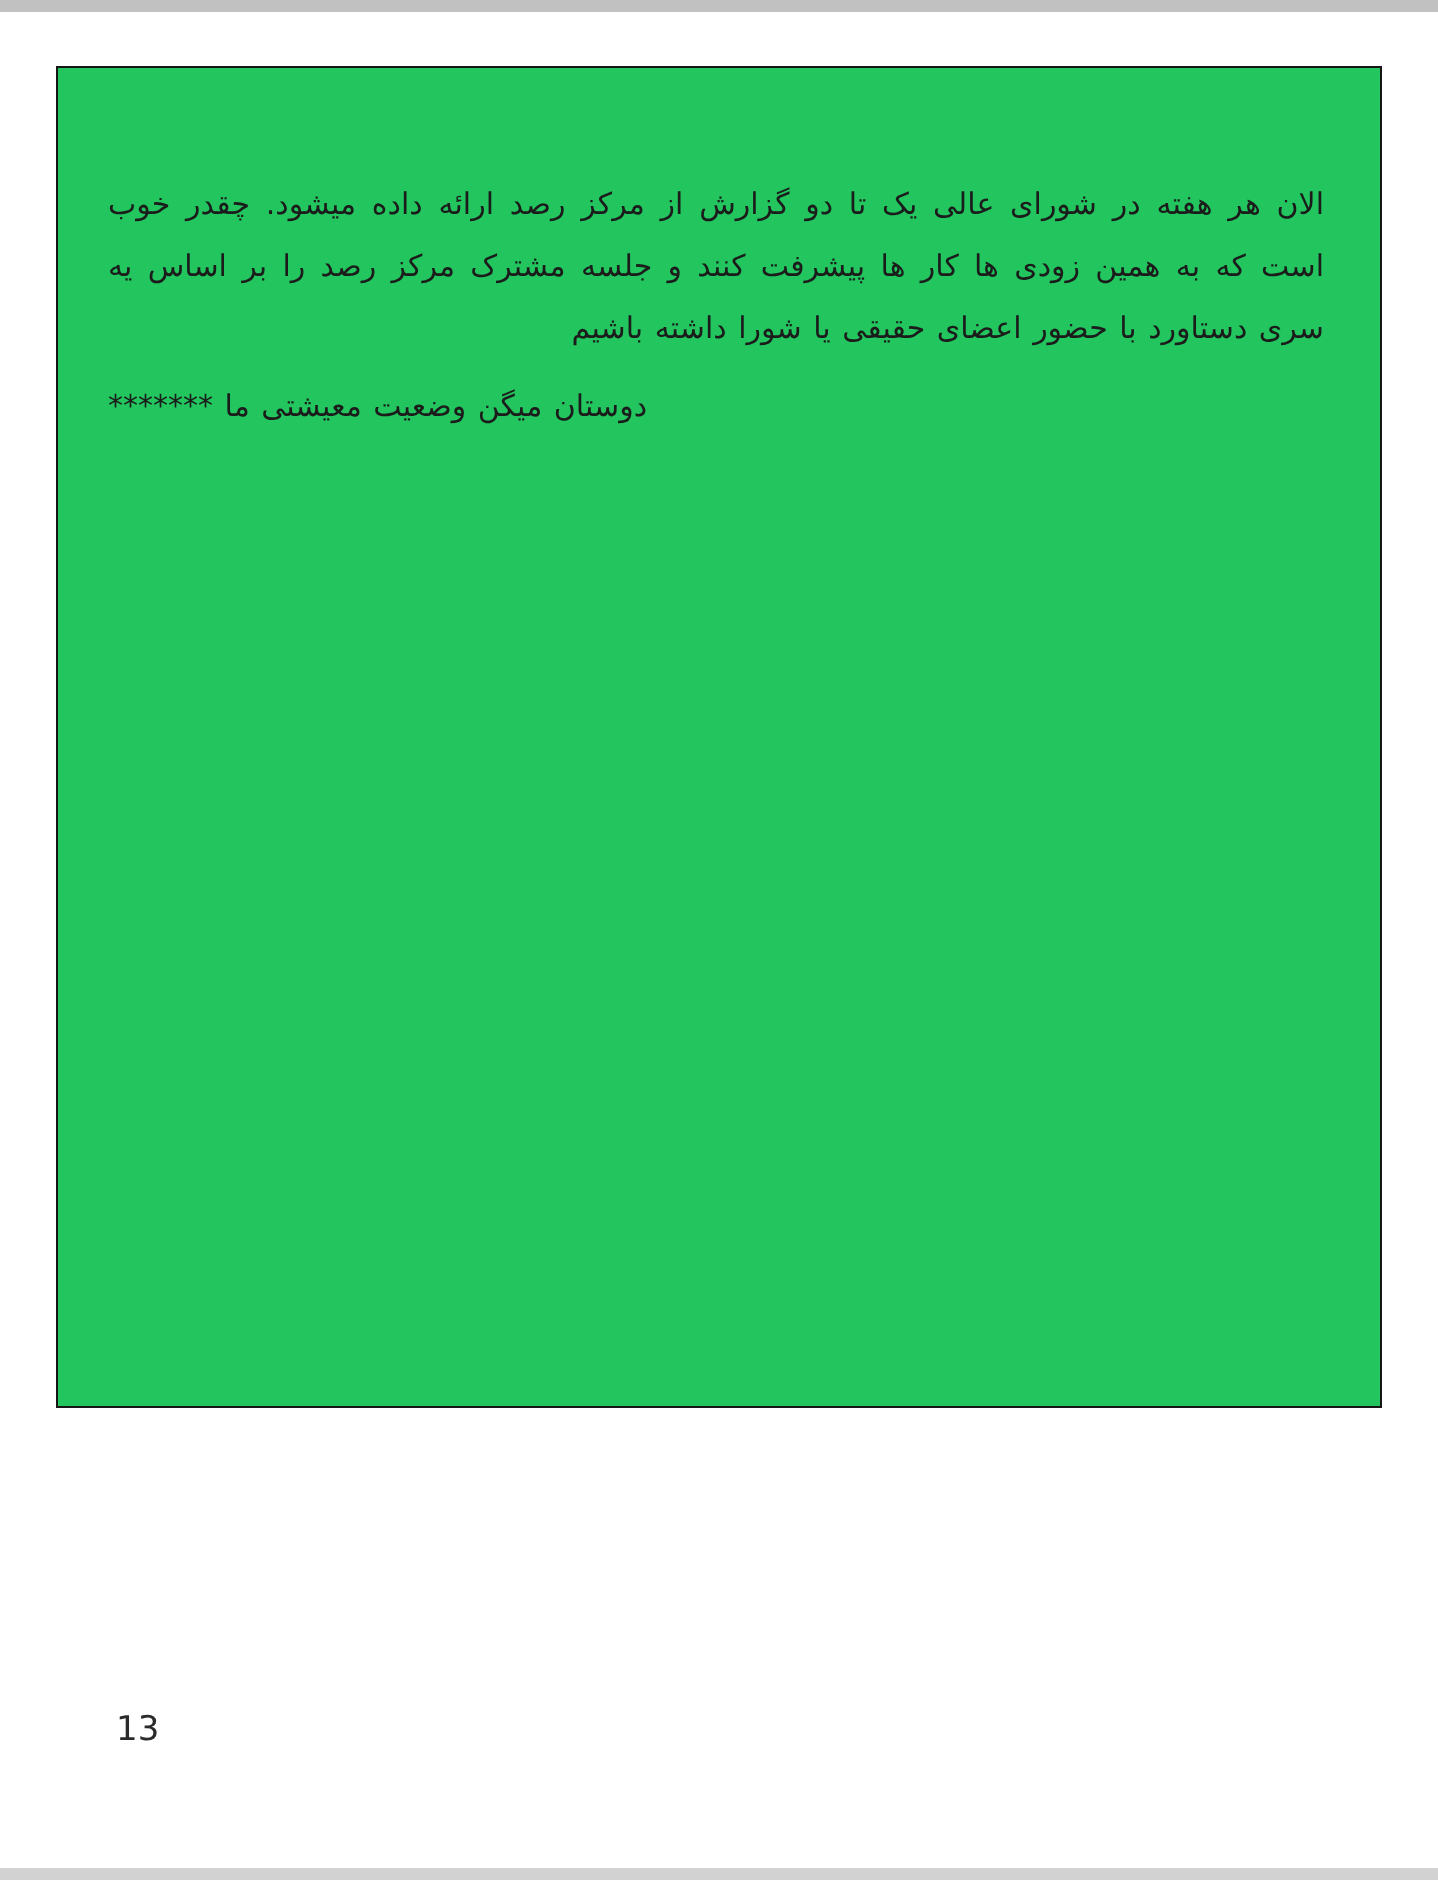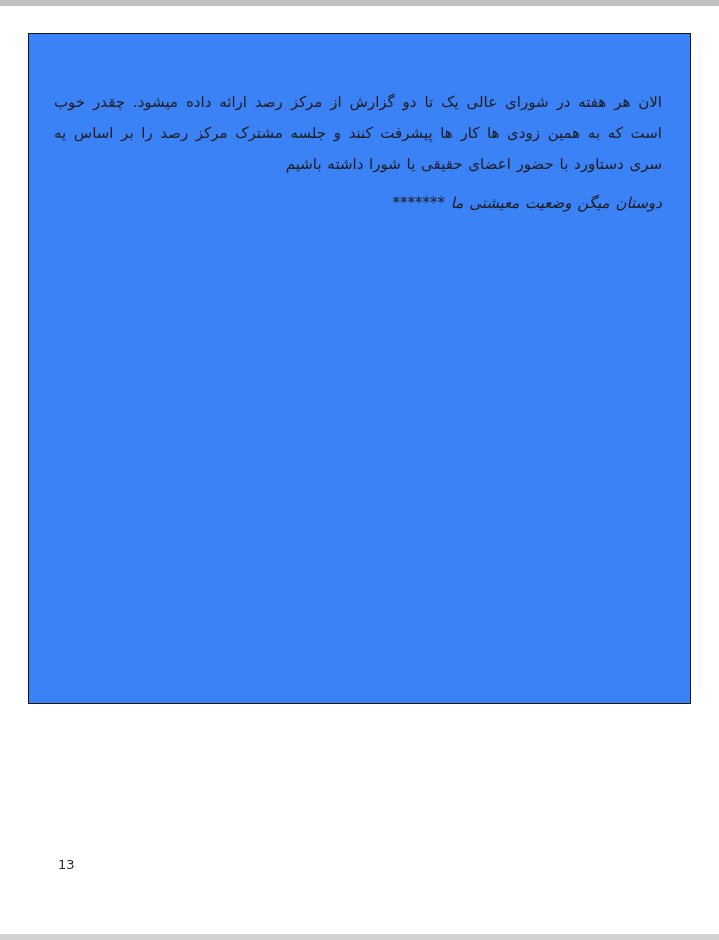--- a/index.html
+++ b/index.html
@@ -30,47 +30,46 @@
     background: #d2d2d2;
   }
   .page-frame {
     position: absolute;
     left: 28px;
     top: 33px;
     width: 663px;
     height: 671px;
     border: 1.5px solid #161616;
     box-sizing: border-box;
-    background: #3b82f6;
+    background: #22c55e;
   }
   .content {
     position: absolute;
     top: 53px;           
     left: 25px;
     width: 608px;
     direction: rtl;
     color: #1b1b1b;
   }
   .para {
     margin: 0 0 8px 0;
     font-size: 15px;
     line-height: 31px;
     text-align: justify;
     text-justify: inter-word;
     word-spacing: 1px;
   }
   .para.center {
-    text-align: right;
-    font-style: italic;
+    text-align: left;
   }
   .page-number {
     position: absolute;
     left: 29px;          
     top: 823px;          
-    font-size: 13px;
+    font-size: 17px;
     line-height: 16px;
     color: #2b2b2b;
     direction: ltr;
   }
 </style>
 </head>
 <body>
 
 <div class="screen">
   <div class="strip-top"></div>

